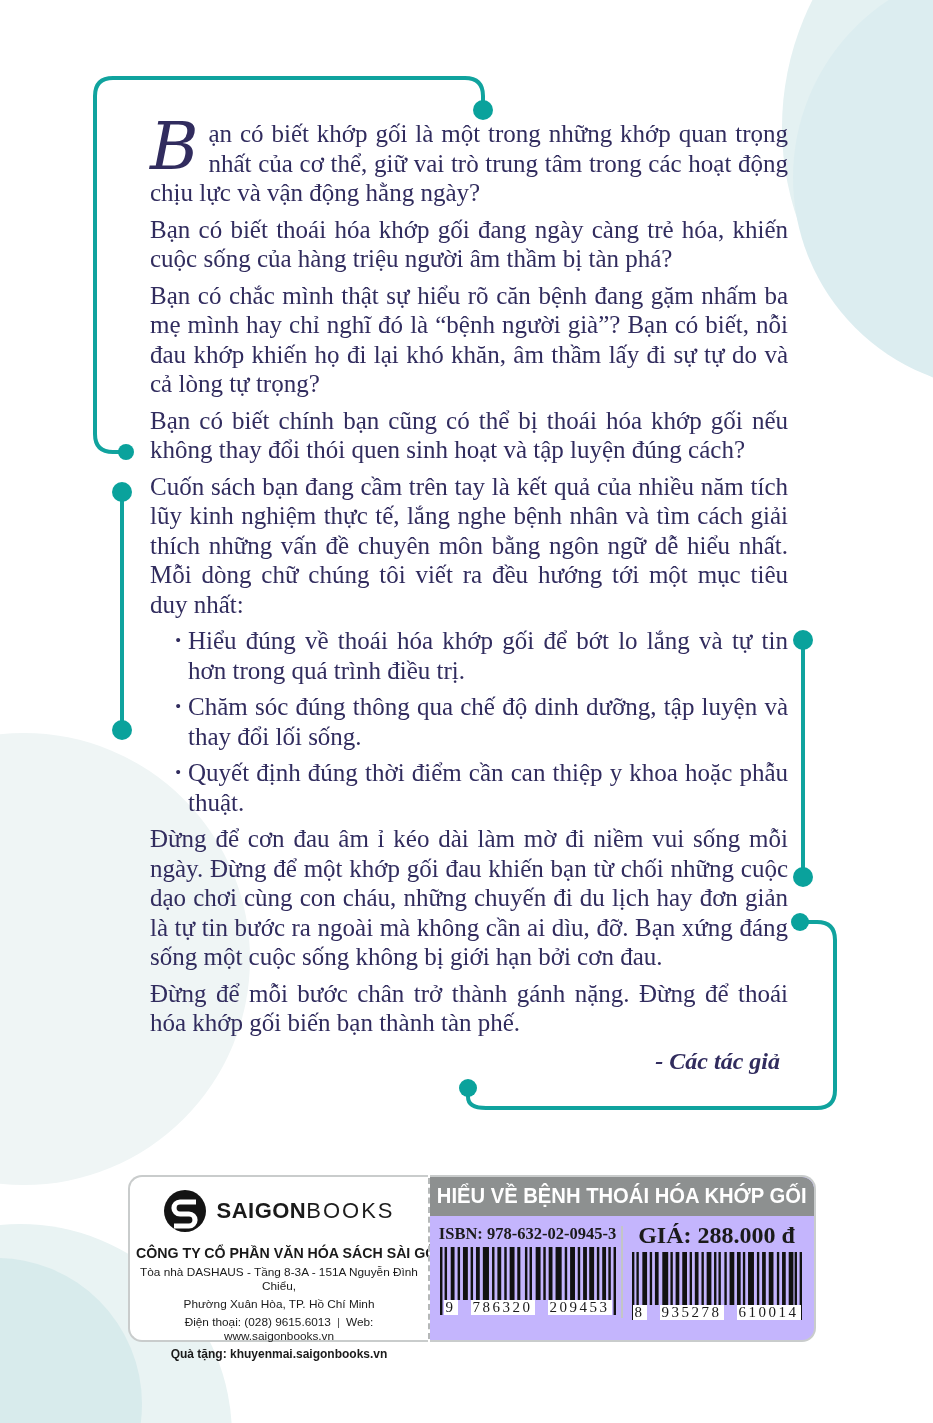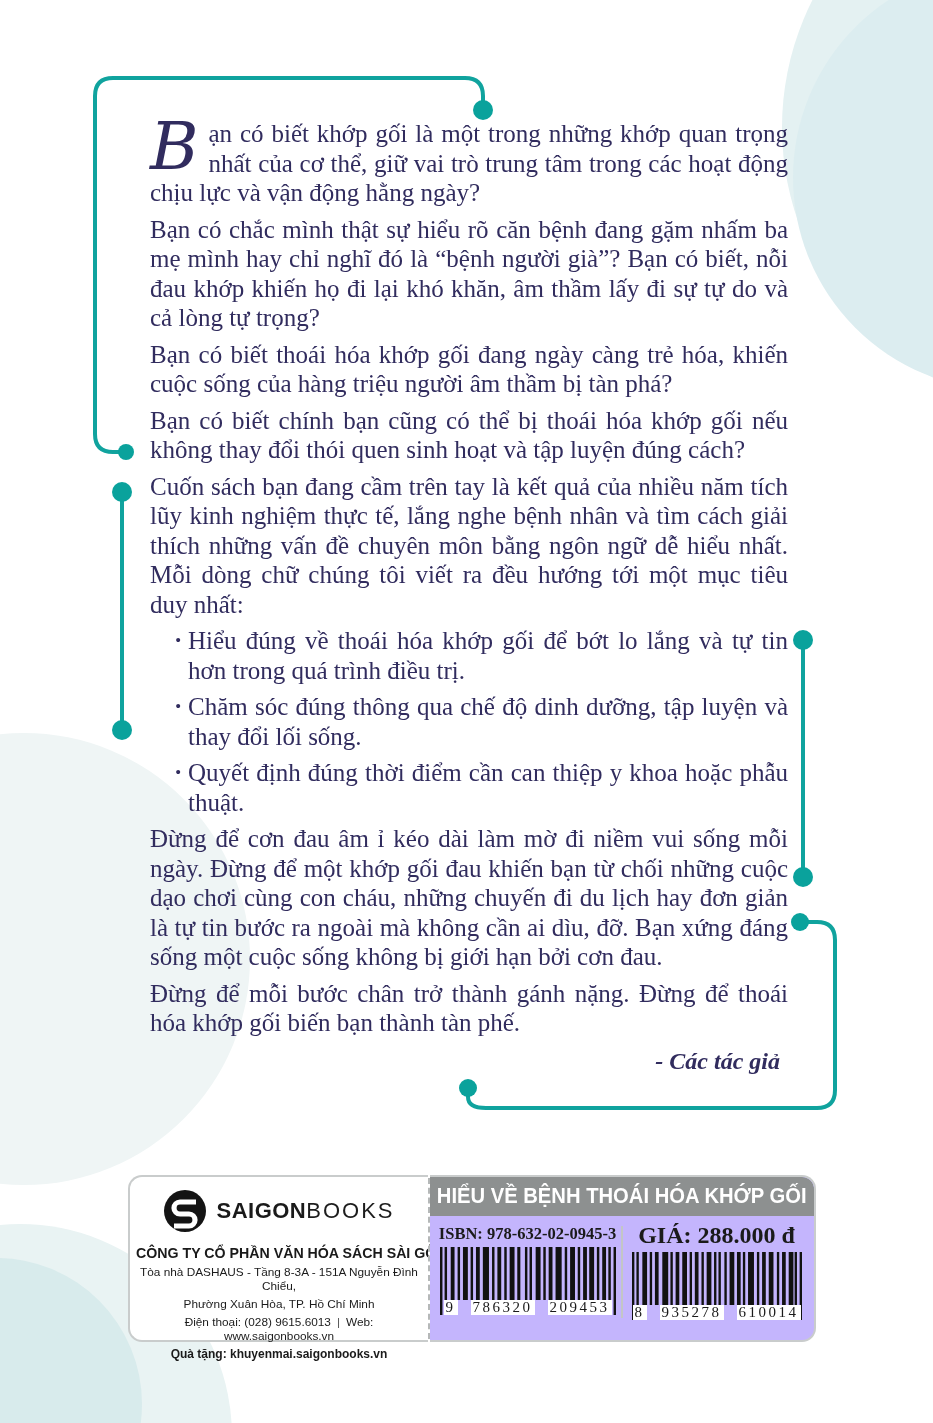--- a/index.html
+++ b/index.html
@@ -87,22 +87,22 @@
       <circle cx="803" cy="877" r="10"></circle>
       <circle cx="800" cy="922" r="9"></circle>
       <circle cx="468" cy="1088" r="9"></circle>
     </g>
   </svg>
 
   <section class="copy">
     <p class="para">
       <span class="dropcap">B</span><span>ạn có biết khớp gối là một trong những khớp quan trọng nhất của cơ thể, giữ vai trò trung tâm trong các hoạt động chịu lực và vận động hằng ngày?</span>
     </p>
+    <p class="para">Bạn có biết thoái hóa khớp gối đang ngày càng trẻ hóa, khiến cuộc sống của hàng triệu người âm thầm bị tàn phá?</p>
     <p class="para">Bạn có chắc mình thật sự hiểu rõ căn bệnh đang gặm nhấm ba mẹ mình hay chỉ nghĩ đó là “bệnh người già”? Bạn có biết, nỗi đau khớp khiến họ đi lại khó khăn, âm thầm lấy đi sự tự do và cả lòng tự trọng?</p>
-    <p class="para">Bạn có biết thoái hóa khớp gối đang ngày càng trẻ hóa, khiến cuộc sống của hàng triệu người âm thầm bị tàn phá?</p>
     <p class="para">Bạn có biết chính bạn cũng có thể bị thoái hóa khớp gối nếu không thay đổi thói quen sinh hoạt và tập luyện đúng cách?</p>
     <p class="para">Cuốn sách bạn đang cầm trên tay là kết quả của nhiều năm tích lũy kinh nghiệm thực tế, lắng nghe bệnh nhân và tìm cách giải thích những vấn đề chuyên môn bằng ngôn ngữ dễ hiểu nhất. Mỗi dòng chữ chúng tôi viết ra đều hướng tới một mục tiêu duy nhất:</p>
 
     <ul class="bullets">
       <li class="bullet">
         <span class="bmark">·</span>
         <span>Hiểu đúng về thoái hóa khớp gối để bớt lo lắng và tự tin hơn trong quá trình điều trị.</span>
       </li>
       <li class="bullet">
         <span class="bmark">·</span>

